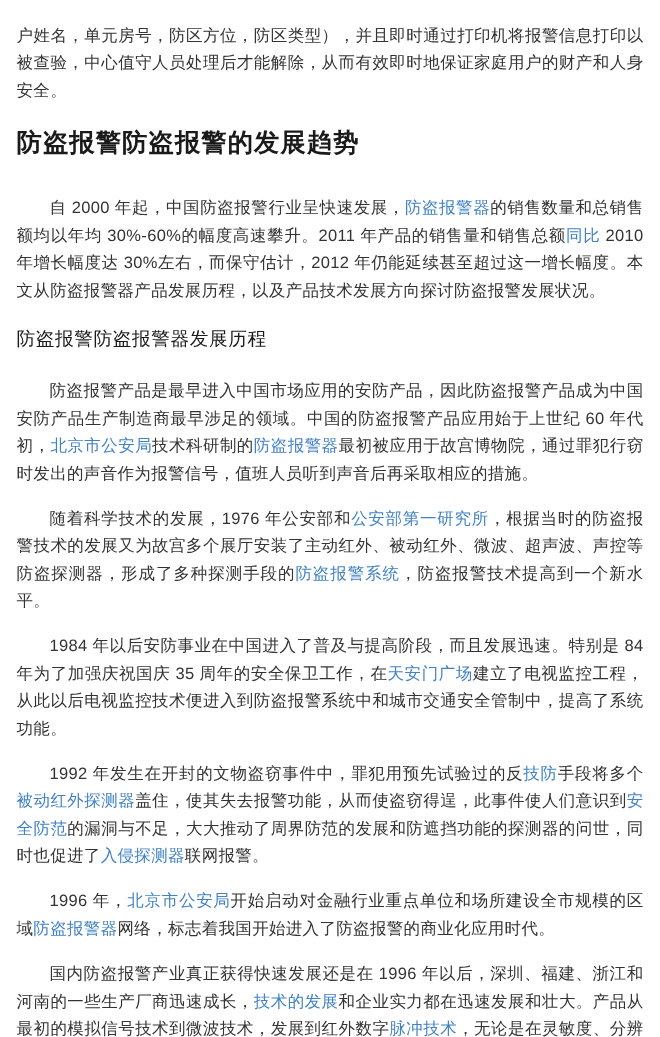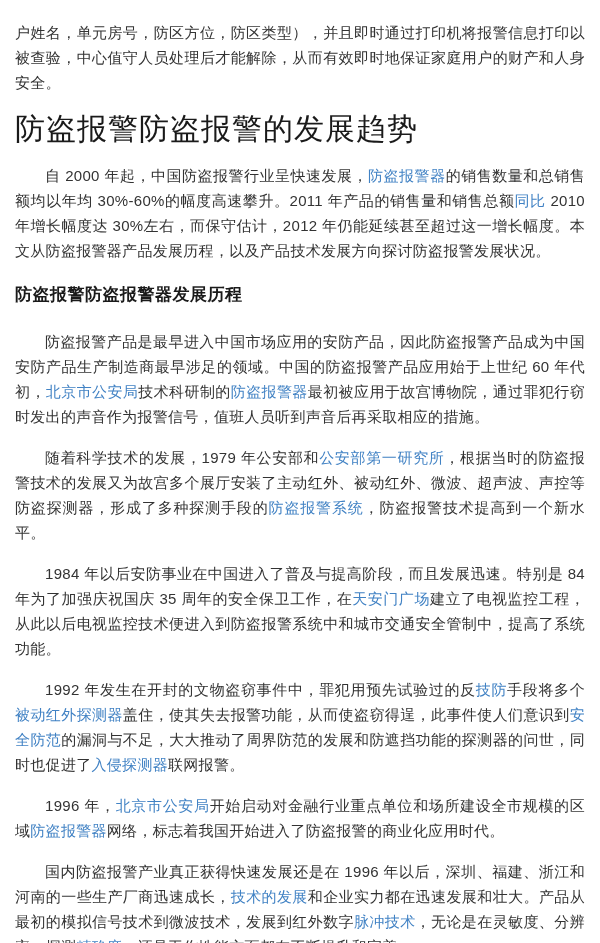--- a/index.html
+++ b/index.html
@@ -24,31 +24,31 @@
     text-align: justify;
     margin: 16px 0;
     text-indent: 2em;
     letter-spacing: 0.3px;
   }
   .para.continuation {
     margin-top: 12px;
     text-indent: 0;
   }
   h1.main-heading {
-    font-size: 30px;
+    font-size: 23px;
     line-height: 30px;
-    font-weight: normal;
+    font-weight: bold;
     color: #1a1a1a;
-    margin: 19px 0 19px 0;
+    margin: 19px 0 33px 0;
     letter-spacing: 1px;
   }
   h2.section-heading {
     font-size: 17px;
     line-height: 24px;
-    font-weight: bold;
+    font-weight: normal;
     color: #1a1a1a;
     margin: 20px 0 22px 0;
     letter-spacing: 0.5px;
   }
   a.inline-link {
     color: var(--link-color, #4182c4);
     text-decoration: none;
     cursor: pointer;
   }
 </style>
@@ -60,21 +60,21 @@
   <p class="para continuation"><span>户姓名，单元房号，防区方位，防区类型），并且即时通过打印机将报警信息打印以被查验，中心值守人员处理后才能解除，从而有效即时地保证家庭用户的财产和人身安全。</span></p>
 
   <h1 class="main-heading" style="color: rgb(26, 26, 26);">防盗报警防盗报警的发展趋势</h1>
 
   <p class="para"><span>自 2000 年起，中国防盗报警行业呈快速发展，</span><a href="#" class="inline-link">防盗报警器</a><span>的销售数量和总销售额均以年均 30%-60%的幅度高速攀升。2011 年产品的销售量和销售总额</span><a href="#" class="inline-link">同比</a><span> 2010 年增长幅度达 30%左右，而保守估计，2012 年仍能延续甚至超过这一增长幅度。本文从防盗报警器产品发展历程，以及产品技术发展方向探讨防盗报警发展状况。</span></p>
 
   <h2 class="section-heading" style="color: rgb(26, 26, 26);">防盗报警防盗报警器发展历程</h2>
 
   <p class="para"><span>防盗报警产品是最早进入中国市场应用的安防产品，因此防盗报警产品成为中国安防产品生产制造商最早涉足的领域。中国的防盗报警产品应用始于上世纪 60 年代初，</span><a href="#" class="inline-link">北京市公安局</a><span>技术科研制的</span><a href="#" class="inline-link">防盗报警器</a><span>最初被应用于故宫博物院，通过罪犯行窃时发出的声音作为报警信号，值班人员听到声音后再采取相应的措施。</span></p>
 
-  <p class="para"><span>随着科学技术的发展，1979 年公安部和</span><a href="#" class="inline-link">公安部第一研究所</a><span>，根据当时的防盗报警技术的发展又为故宫多个展厅安装了主动红外、被动红外、微波、超声波、声控等防盗探测器，形成了多种探测手段的</span><a href="#" class="inline-link">防盗报警系统</a><span>，防盗报警技术提高到一个新水平。</span></p>
+  <p class="para"><span>随着科学技术的发展，1976 年公安部和</span><a href="#" class="inline-link">公安部第一研究所</a><span>，根据当时的防盗报警技术的发展又为故宫多个展厅安装了主动红外、被动红外、微波、超声波、声控等防盗探测器，形成了多种探测手段的</span><a href="#" class="inline-link">防盗报警系统</a><span>，防盗报警技术提高到一个新水平。</span></p>
 
   <p class="para"><span>1984 年以后安防事业在中国进入了普及与提高阶段，而且发展迅速。特别是 84 年为了加强庆祝国庆 35 周年的安全保卫工作，在</span><a href="#" class="inline-link">天安门广场</a><span>建立了电视监控工程，从此以后电视监控技术便进入到防盗报警系统中和城市交通安全管制中，提高了系统功能。</span></p>
 
   <p class="para"><span>1992 年发生在开封的文物盗窃事件中，罪犯用预先试验过的反</span><a href="#" class="inline-link">技防</a><span>手段将多个</span><a href="#" class="inline-link">被动红外探测器</a><span>盖住，使其失去报警功能，从而使盗窃得逞，此事件使人们意识到</span><a href="#" class="inline-link">安全防范</a><span>的漏洞与不足，大大推动了周界防范的发展和防遮挡功能的探测器的问世，同时也促进了</span><a href="#" class="inline-link">入侵探测器</a><span>联网报警。</span></p>
 
   <p class="para"><span>1996 年，</span><a href="#" class="inline-link">北京市公安局</a><span>开始启动对金融行业重点单位和场所建设全市规模的区域</span><a href="#" class="inline-link">防盗报警器</a><span>网络，标志着我国开始进入了防盗报警的商业化应用时代。</span></p>
 
   <p class="para"><span>国内防盗报警产业真正获得快速发展还是在 1996 年以后，深圳、福建、浙江和河南的一些生产厂商迅速成长，</span><a href="#" class="inline-link">技术的发展</a><span>和企业实力都在迅速发展和壮大。产品从最初的模拟信号技术到微波技术，发展到红外数字</span><a href="#" class="inline-link">脉冲技术</a><span>，无论是在灵敏度、分辨率、探测</span><a href="#" class="inline-link">精确度</a><span>，还是工作性能方面都在不断提升和完善。</span></p>
 
 </div>

